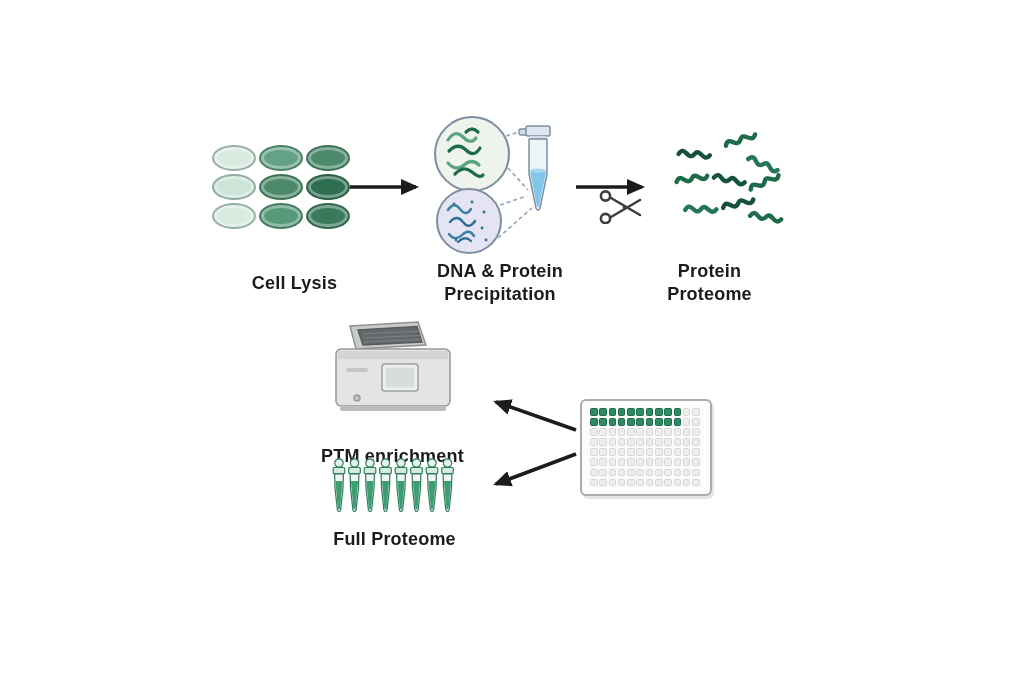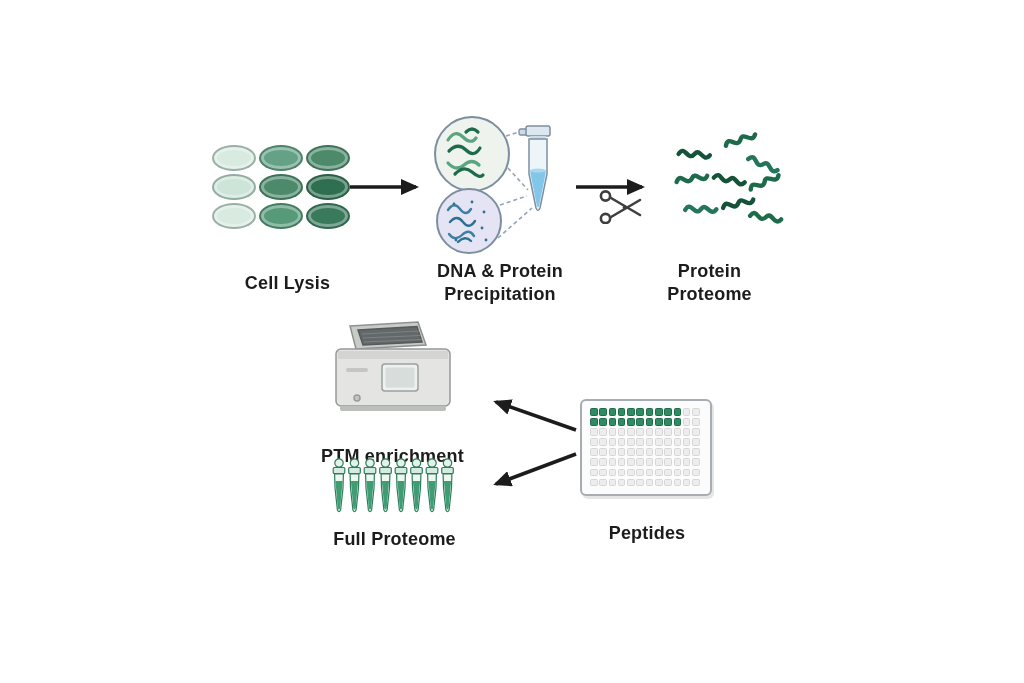--- a/index.html
+++ b/index.html
@@ -69,21 +69,21 @@
       <div class="dish" style="background: rgb(217, 234, 225);"></div>
       <div class="dish" style="background: rgb(100, 161, 134);"></div>
       <div class="dish" style="background: rgb(76, 138, 107);"></div>
       <div class="dish" style="background: rgb(205, 228, 217);"></div>
       <div class="dish" style="background: rgb(76, 138, 107);"></div>
       <div class="dish" style="background: rgb(46, 110, 81);"></div>
       <div class="dish" style="background: rgb(217, 234, 225);"></div>
       <div class="dish" style="background: rgb(87, 154, 122);"></div>
       <div class="dish" style="background: rgb(58, 122, 92);"></div>
     </div>
-  <div class="label" style="left:205px;top:272px;width:165px;">Cell Lysis</div>
+  <div class="label" style="left:212px;top:272px;width:165px;">Cell Lysis</div>
 
   <svg class="abs" style="left:348px;top:176px;" width="86" height="22">
     <line x1="2" y1="11" x2="68" y2="11" stroke="#1c1c1c" stroke-width="3.6" marker-end="url(#ah)"></line>
   </svg>
 
   <svg class="abs" style="left:494px;top:126px;" width="44" height="120">
     <g stroke="#93a6b8" stroke-width="1.6" stroke-dasharray="4 3">
       <line x1="12" y1="10" x2="32" y2="4"></line>
       <line x1="14" y1="42" x2="34" y2="64"></line>
       <line x1="6" y1="79" x2="33" y2="70"></line>
@@ -297,15 +297,14 @@
         <div class="well"></div>
         <div class="well"></div>
         <div class="well"></div>
         <div class="well"></div>
         <div class="well"></div>
         <div class="well"></div>
         <div class="well"></div>
         <div class="well"></div>
       </div>
   </div>
-  <div class="label" style="left:572px;top:522px;width:150px;">Peptides</div>
 
 </div>
 
 </body></html>

